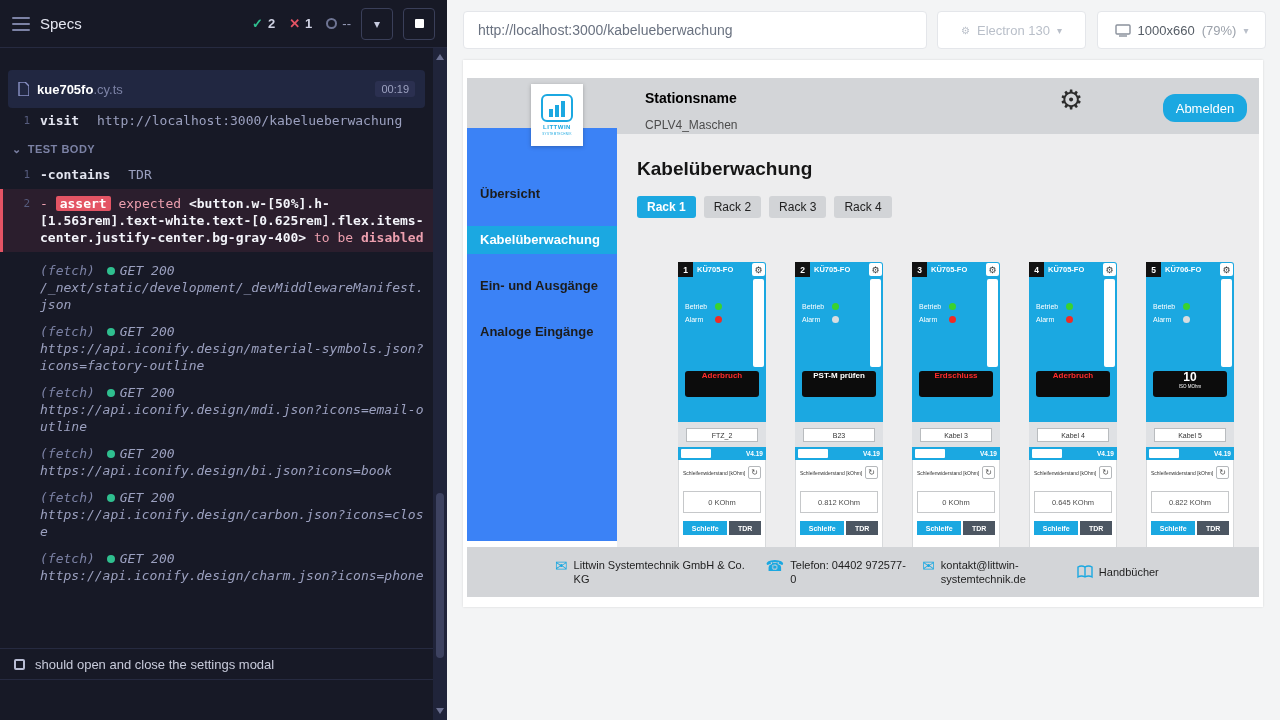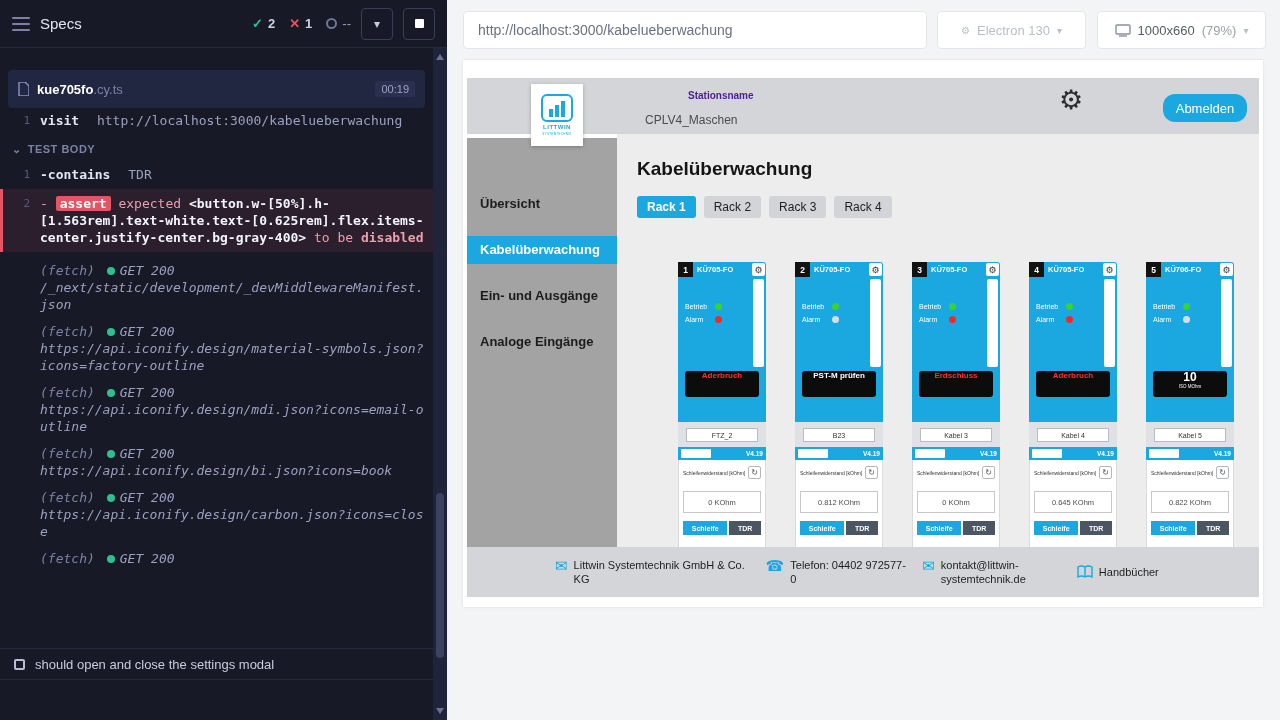--- a/index.html
+++ b/index.html
@@ -70,26 +70,26 @@
   .logo{position:absolute;left:64px;top:6px;width:52px;height:62px;background:#fff;
         box-shadow:0 1px 4px rgba(0,0,0,.25);display:flex;flex-direction:column;align-items:center;
         justify-content:center;gap:2px;z-index:2;}
   .logo-mark{width:32px;height:28px;border:2px solid #1ba8e1;border-radius:6px;box-sizing:border-box;
              display:flex;align-items:flex-end;justify-content:center;gap:2px;padding:3px;}
   .logo-mark i{display:block;background:#1ba8e1;width:4px;}
   .lb1{height:8px;} .lb2{height:12px;} .lb3{height:16px;}
   .logo-brand{font-size:6px;font-weight:bold;color:#1ba8e1;letter-spacing:.5px;}
   .logo-sub{font-size:3px;color:#1ba8e1;letter-spacing:.3px;}
   .station{position:absolute;left:178px;top:12px;}
-  .station-label{font-size:10px;font-weight:bold;color:#4c1d95;margin-left:43px;}
+  .station-label{font-size:14px;font-weight:bold;color:#000000;}
   .station-value{font-size:12px;color:#4c4c4c;margin-top:12px;}
   .hdr-gear{position:absolute;left:592px;top:9px;font-size:27px;color:#2c2c2c;line-height:1;cursor:pointer;}
   .logout{position:absolute;right:12px;top:16px;width:84px;height:28px;background:#1ba8e1;color:#fff;
           font-size:13px;display:flex;align-items:center;justify-content:center;border-radius:12px;cursor:pointer;}
-  .nav{position:absolute;left:4px;top:78px;width:150px;height:413px;background:#a3a3a3;padding-top:52px;box-sizing:border-box;}
+  .nav{position:absolute;left:4px;top:68px;width:150px;height:413px;background:#3b82f6;padding-top:52px;box-sizing:border-box;}
   .nav-item{height:28px;line-height:28px;padding-left:13px;margin-bottom:18px;font-size:13px;
             font-weight:bold;color:#1c1c1c;cursor:pointer;}
   .nav-item.active{background:#1ba8e1;color:#fff;}
   .main{position:absolute;left:154px;top:74px;right:4px;height:413px;background:#ededee;overflow:hidden;
         padding-left:20px;box-sizing:border-box;}
   .pg-title{margin-top:24px;font-size:19px;font-weight:bold;color:#151515;}
   .tabs{display:flex;gap:8px;margin-top:16px;}
   .tab{padding:4px 10px;font-size:12px;border-radius:3px;background:#d2d4d7;color:#222;cursor:pointer;}
   .tab.active{background:#1ba8e1;color:#fff;font-weight:bold;}
   .cards{display:flex;gap:29px;margin-top:44px;margin-left:41px;}
@@ -247,20 +247,21 @@
       <span class="ln"></span>
       <span class="rc">
         <span>(fetch)</span><span class="meth"><span class="dot"></span><span>GET 200</span></span>
         <div class="url">https://api.iconify.design/carbon.json?icons=close</div>
       </span>
     </div>
     <div class="row fetch">
       <span class="ln"></span>
       <span class="rc">
         <span>(fetch)</span><span class="meth"><span class="dot"></span><span>GET 200</span></span>
+        <div class="url">https://api.iconify.design/charm.json?icons=phone</div>
       </span>
     </div>
   </div>
 
   <div class="next-test">
     <span class="test-sq"></span>
     <span>should open and close the settings modal</span>
   </div>
 
   <div class="lp-scroll">

